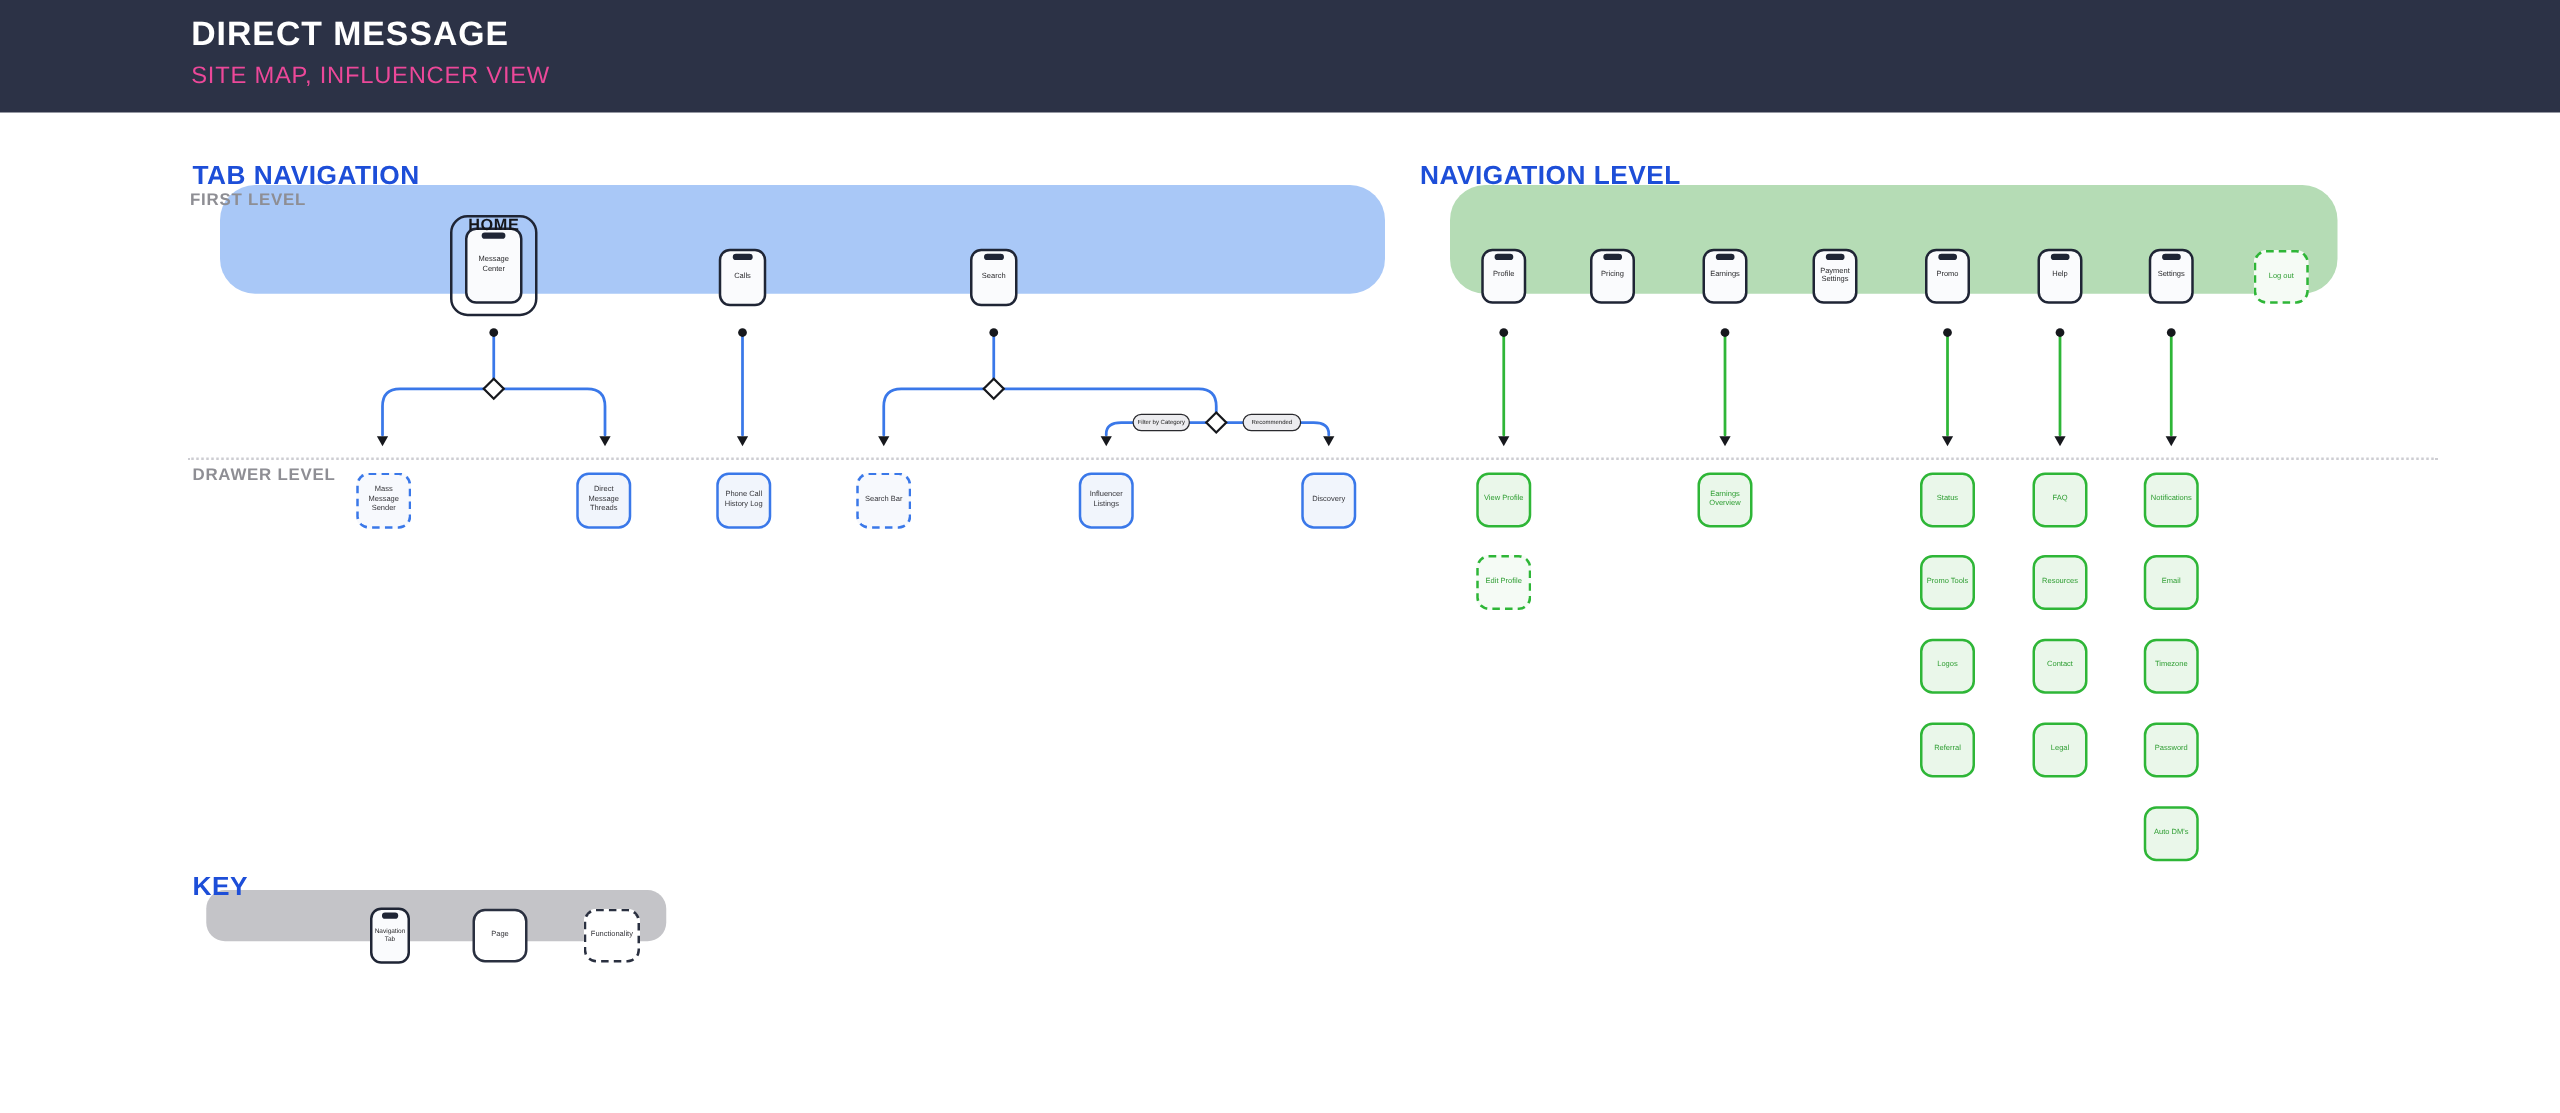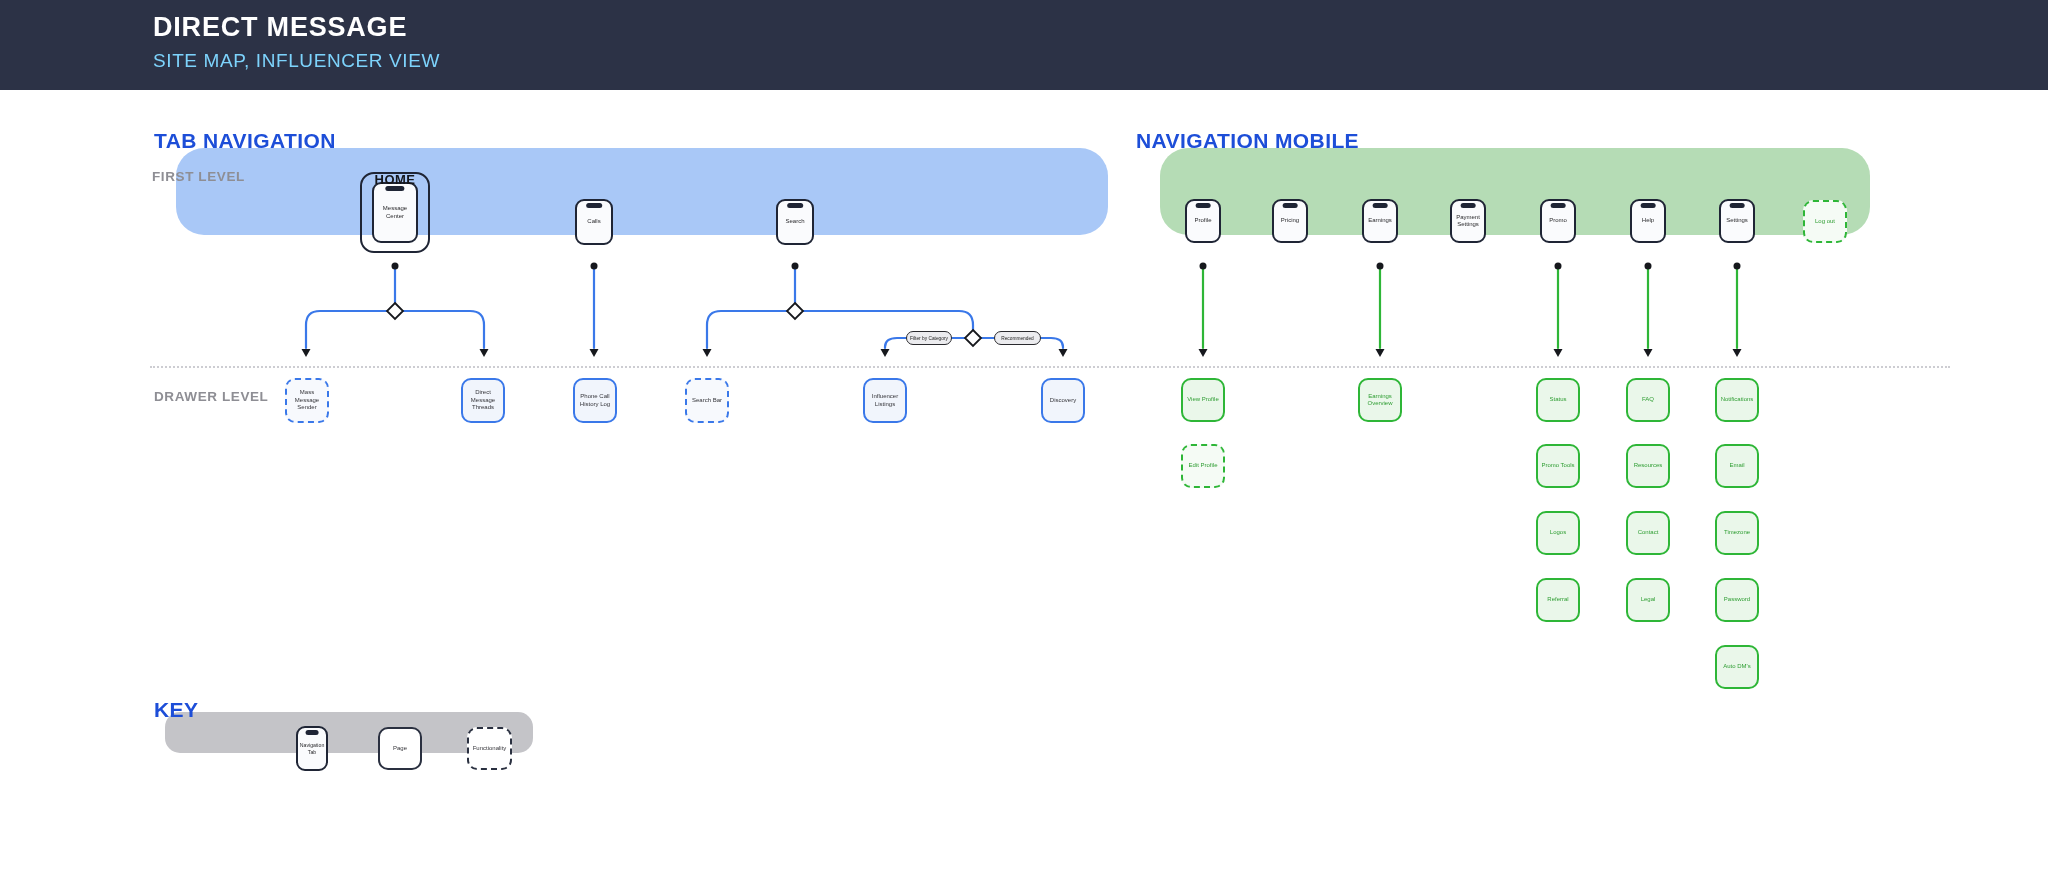--- a/index.html
+++ b/index.html
@@ -2,28 +2,28 @@
 <html><head>
 <meta charset="utf-8">
 <style>
   html,body{margin:0;padding:0;background:#ffffff;}
   .canvas{position:relative;width:2048px;height:890px;background:#ffffff;overflow:hidden;
           font-family:"Liberation Sans",sans-serif;}
 
   
   .app-header{position:absolute;left:0;top:0;width:2048px;height:90px;background:#2c3246;}
   .app-title{position:absolute;left:153px;top:12px;font-size:27px;font-weight:bold;color:#ffffff;letter-spacing:.8px;}
-  .app-subtitle{position:absolute;left:153px;top:50px;font-size:19px;font-weight:400;color:#7dd3fc;letter-spacing:.6px;}
+  .app-subtitle{position:absolute;left:153px;top:50px;font-size:19px;font-weight:400;color:#ec4899;letter-spacing:.6px;}
   .device-badge{position:absolute;left:1648px;top:17px;width:222px;height:50px;background:#ffffff;border-radius:26px;
                 display:flex;align-items:center;justify-content:center;font-size:21px;font-weight:bold;color:#2c3246;
                 letter-spacing:1.5px;cursor:pointer;}
 
   
   .section-title{position:absolute;font-size:21px;font-weight:bold;color:#1d4ed8;letter-spacing:.4px;z-index:5;}
-  .level-label{position:absolute;font-size:13.5px;font-weight:bold;color:#8e8e94;letter-spacing:.6px;z-index:5;margin-top:17px;}
+  .level-label{position:absolute;font-size:13.5px;font-weight:bold;color:#8e8e94;letter-spacing:.6px;z-index:5;}
 
   
   .band{position:absolute;border-radius:28px;z-index:1;}
   .band-blue{left:176px;top:148px;width:932px;height:87px;background:#a9c8f7;}
   .band-green{left:1160px;top:148px;width:710px;height:87px;background:#b5dcb5;}
   .key-band{position:absolute;left:165px;top:712px;width:368px;height:41px;background:#c4c4c8;border-radius:15px;z-index:1;}
 
   
   .connectors{position:absolute;left:0;top:0;z-index:2;pointer-events:none;}
   .dotted-sep{position:absolute;left:150px;top:366px;width:1800px;height:0;border-top:2px dotted #cdcdd2;z-index:1;}
@@ -57,21 +57,21 @@
 
 <div class="canvas">
 
   <div class="app-header">
     <div class="app-title">DIRECT MESSAGE</div>
     <div class="app-subtitle">SITE MAP, INFLUENCER VIEW</div>
   </div>
 
   <div class="section-title" style="left:154px;top:129px;">TAB NAVIGATION</div>
   <div class="level-label" style="left:152px;top:152px;">FIRST LEVEL</div>
-  <div class="section-title" style="left:1136px;top:129px;">NAVIGATION MOBILE</div>
+  <div class="section-title" style="left:1136px;top:129px;">NAVIGATION LEVEL</div>
   <div class="level-label" style="left:154px;top:372px;">DRAWER LEVEL</div>
 
   <div class="band band-blue"></div>
   <div class="band band-green"></div>
   <div class="dotted-sep"></div>
 
   <svg class="connectors" width="2048" height="890">
     <g stroke="#3a78e9" stroke-width="2.2" fill="none" stroke-linecap="round">
       <path d="M395 266 V303"></path>
       <path d="M387 311 H320 Q306 311 306 325 V348"></path>

